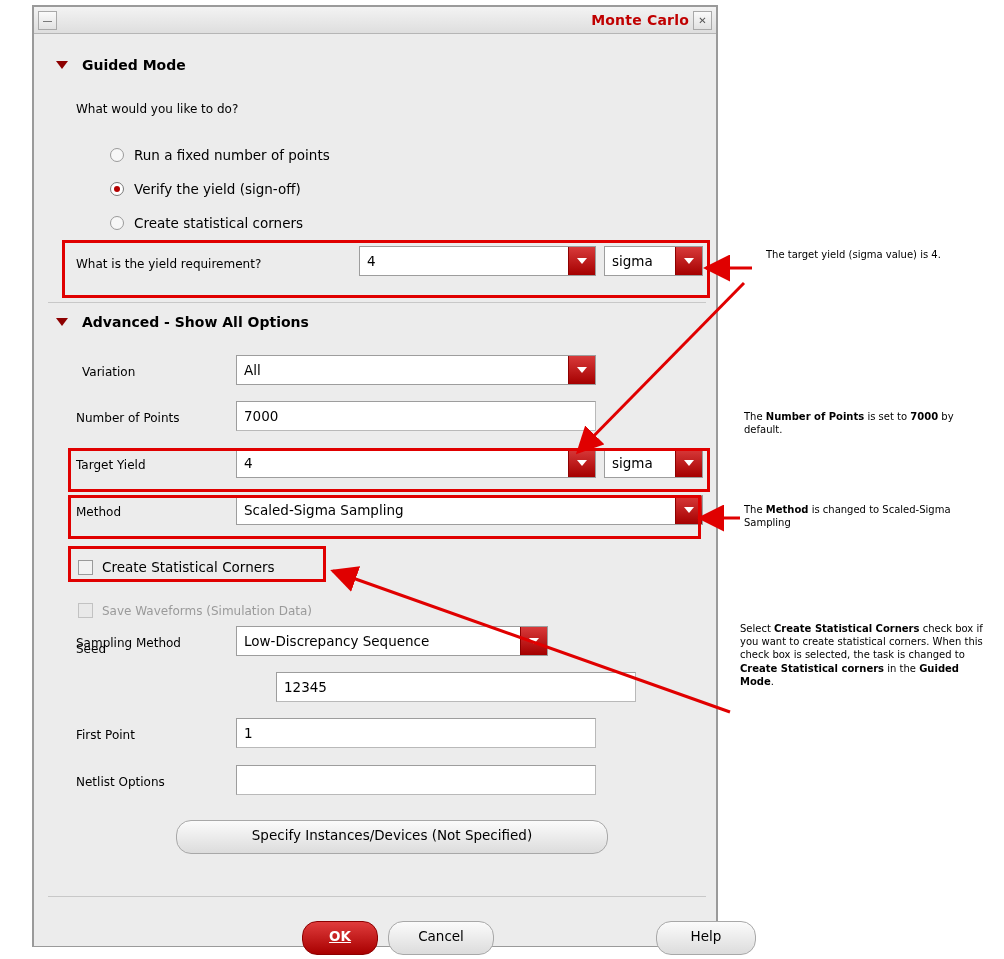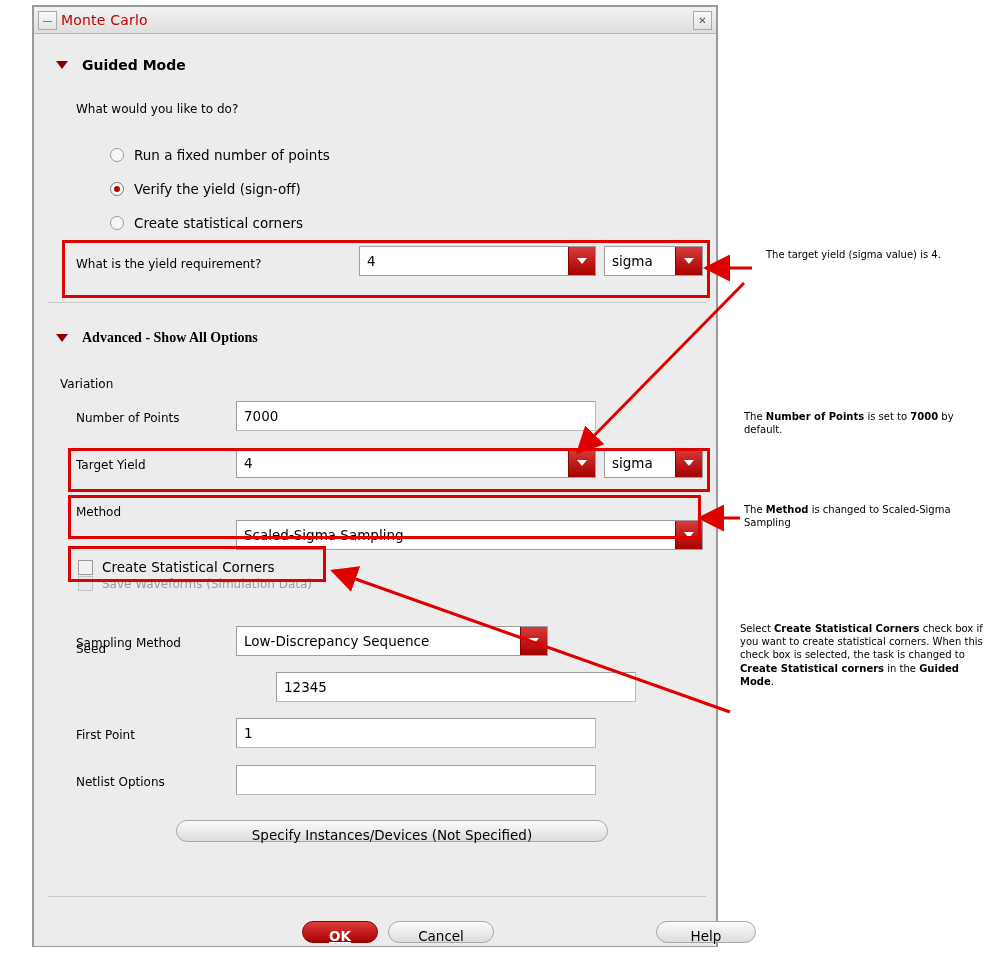--- a/index.html
+++ b/index.html
@@ -31,23 +31,23 @@
   #titlebar {
     height: 26px;
     background: linear-gradient(#f3f3f3, #dedede);
     border-bottom: 1px solid #b5b5b5;
     display: flex;
     align-items: center;
     position: relative;
   }
   #title-text {
     flex: 1;
-    text-align: left;
+    text-align: right;
     color: #c00000;
-    font-weight: normal;
+    font-weight: bold;
     font-size: 14px;
     letter-spacing: .2px;
   }
   .tb-btn {
     width: 19px;
     height: 19px;
     margin: 0 4px;
     border: 1px solid #a9a9a9;
     background: linear-gradient(#fafafa, #e2e2e2);
     font-size: 10px;
@@ -177,21 +177,21 @@
     margin-right: 9px;
     box-sizing: border-box;
     flex: none;
   }
   .check.dim { border-color: #c2c2c2; background: #e9e9e9; }
 
   
   .pbtn {
     position: absolute;
     box-sizing: border-box;
-    height: 22px;
+    height: 34px;
     border: 1px solid #a8a8a8;
     border-radius: 15px;
     background: linear-gradient(#fbfbfb, #dcdcdc);
     text-align: center;
     font-size: 13.5px;
     line-height: 28px;
     color: #000;
   }
   .pbtn.ok {
     background: linear-gradient(#e03c3c, #a80000);
@@ -276,58 +276,64 @@
     </div>
     <div class="combo" style="left:570px; top:212px; width:99px;">
       <span class="ctext">sigma</span>
       <span class="carrow">
           <i></i>
         </span>
     </div>
 
     <hr class="sep" style="left:14px; top:268px; width:658px;">
 
-    <div class="section-header" style="left:22px; top:296px;font-family:Liberation Serif, serif;">
+    <div class="section-header" style="left:22px; top:280px;">
       <span class="tri"></span>
       <span>Advanced - Show All Options</span>
     </div>
 
-    <div class="label" style="left:26px; top:331px;margin-top:12px;">Variation</div>
+    <div class="label" style="left:48px; top:331px;">Variation</div>
+    <div class="combo" style="left:202px; top:321px; width:360px;">
+      <span class="ctext">All</span>
+      <span class="carrow">
+          <i></i>
+        </span>
+    </div>
 
     <div class="label" style="left:42px; top:377px;">Number of Points</div>
     <div class="field" style="left:202px; top:367px; width:360px;">7000</div>
 
     <div class="label" style="left:42px; top:424px;">Target Yield</div>
     <div class="combo" style="left:202px; top:414px; width:360px;">
       <span class="ctext">4</span>
       <span class="carrow">
           <i></i>
         </span>
     </div>
     <div class="combo" style="left:570px; top:414px; width:99px;">
       <span class="ctext">sigma</span>
       <span class="carrow">
           <i></i>
         </span>
     </div>
 
     <div class="label" style="left:42px; top:471px;">Method</div>
-    <div class="combo" style="left:202px; top:486px; width:467px;">
+    <div class="combo" style="left:202px; top:461px; width:467px;">
       <span class="ctext">Scaled-Sigma Sampling</span>
       <span class="carrow">
           <i></i>
         </span>
     </div>
 
     <div class="check-row" style="left:44px; top:525px;">
       <span class="check"></span>
       <span>Create Statistical Corners</span>
     </div>
 
-    <div class="check-row" style="left:44px; top:542px;text-align:center;">
+    <div class="check-row" style="left:44px; top:569px;text-align:center;">
       <span class="check dim"></span>
       <span class="label dim" style="position:static;">Save Waveforms (Simulation Data)</span>
     </div>
 
     <div class="label" style="left:42px; top:602px;">Sampling Method</div>
     <div class="combo" style="left:202px; top:592px; width:312px;">
       <span class="ctext">Low-Discrepancy Sequence</span>
       <span class="carrow">
           <i></i>
         </span>

